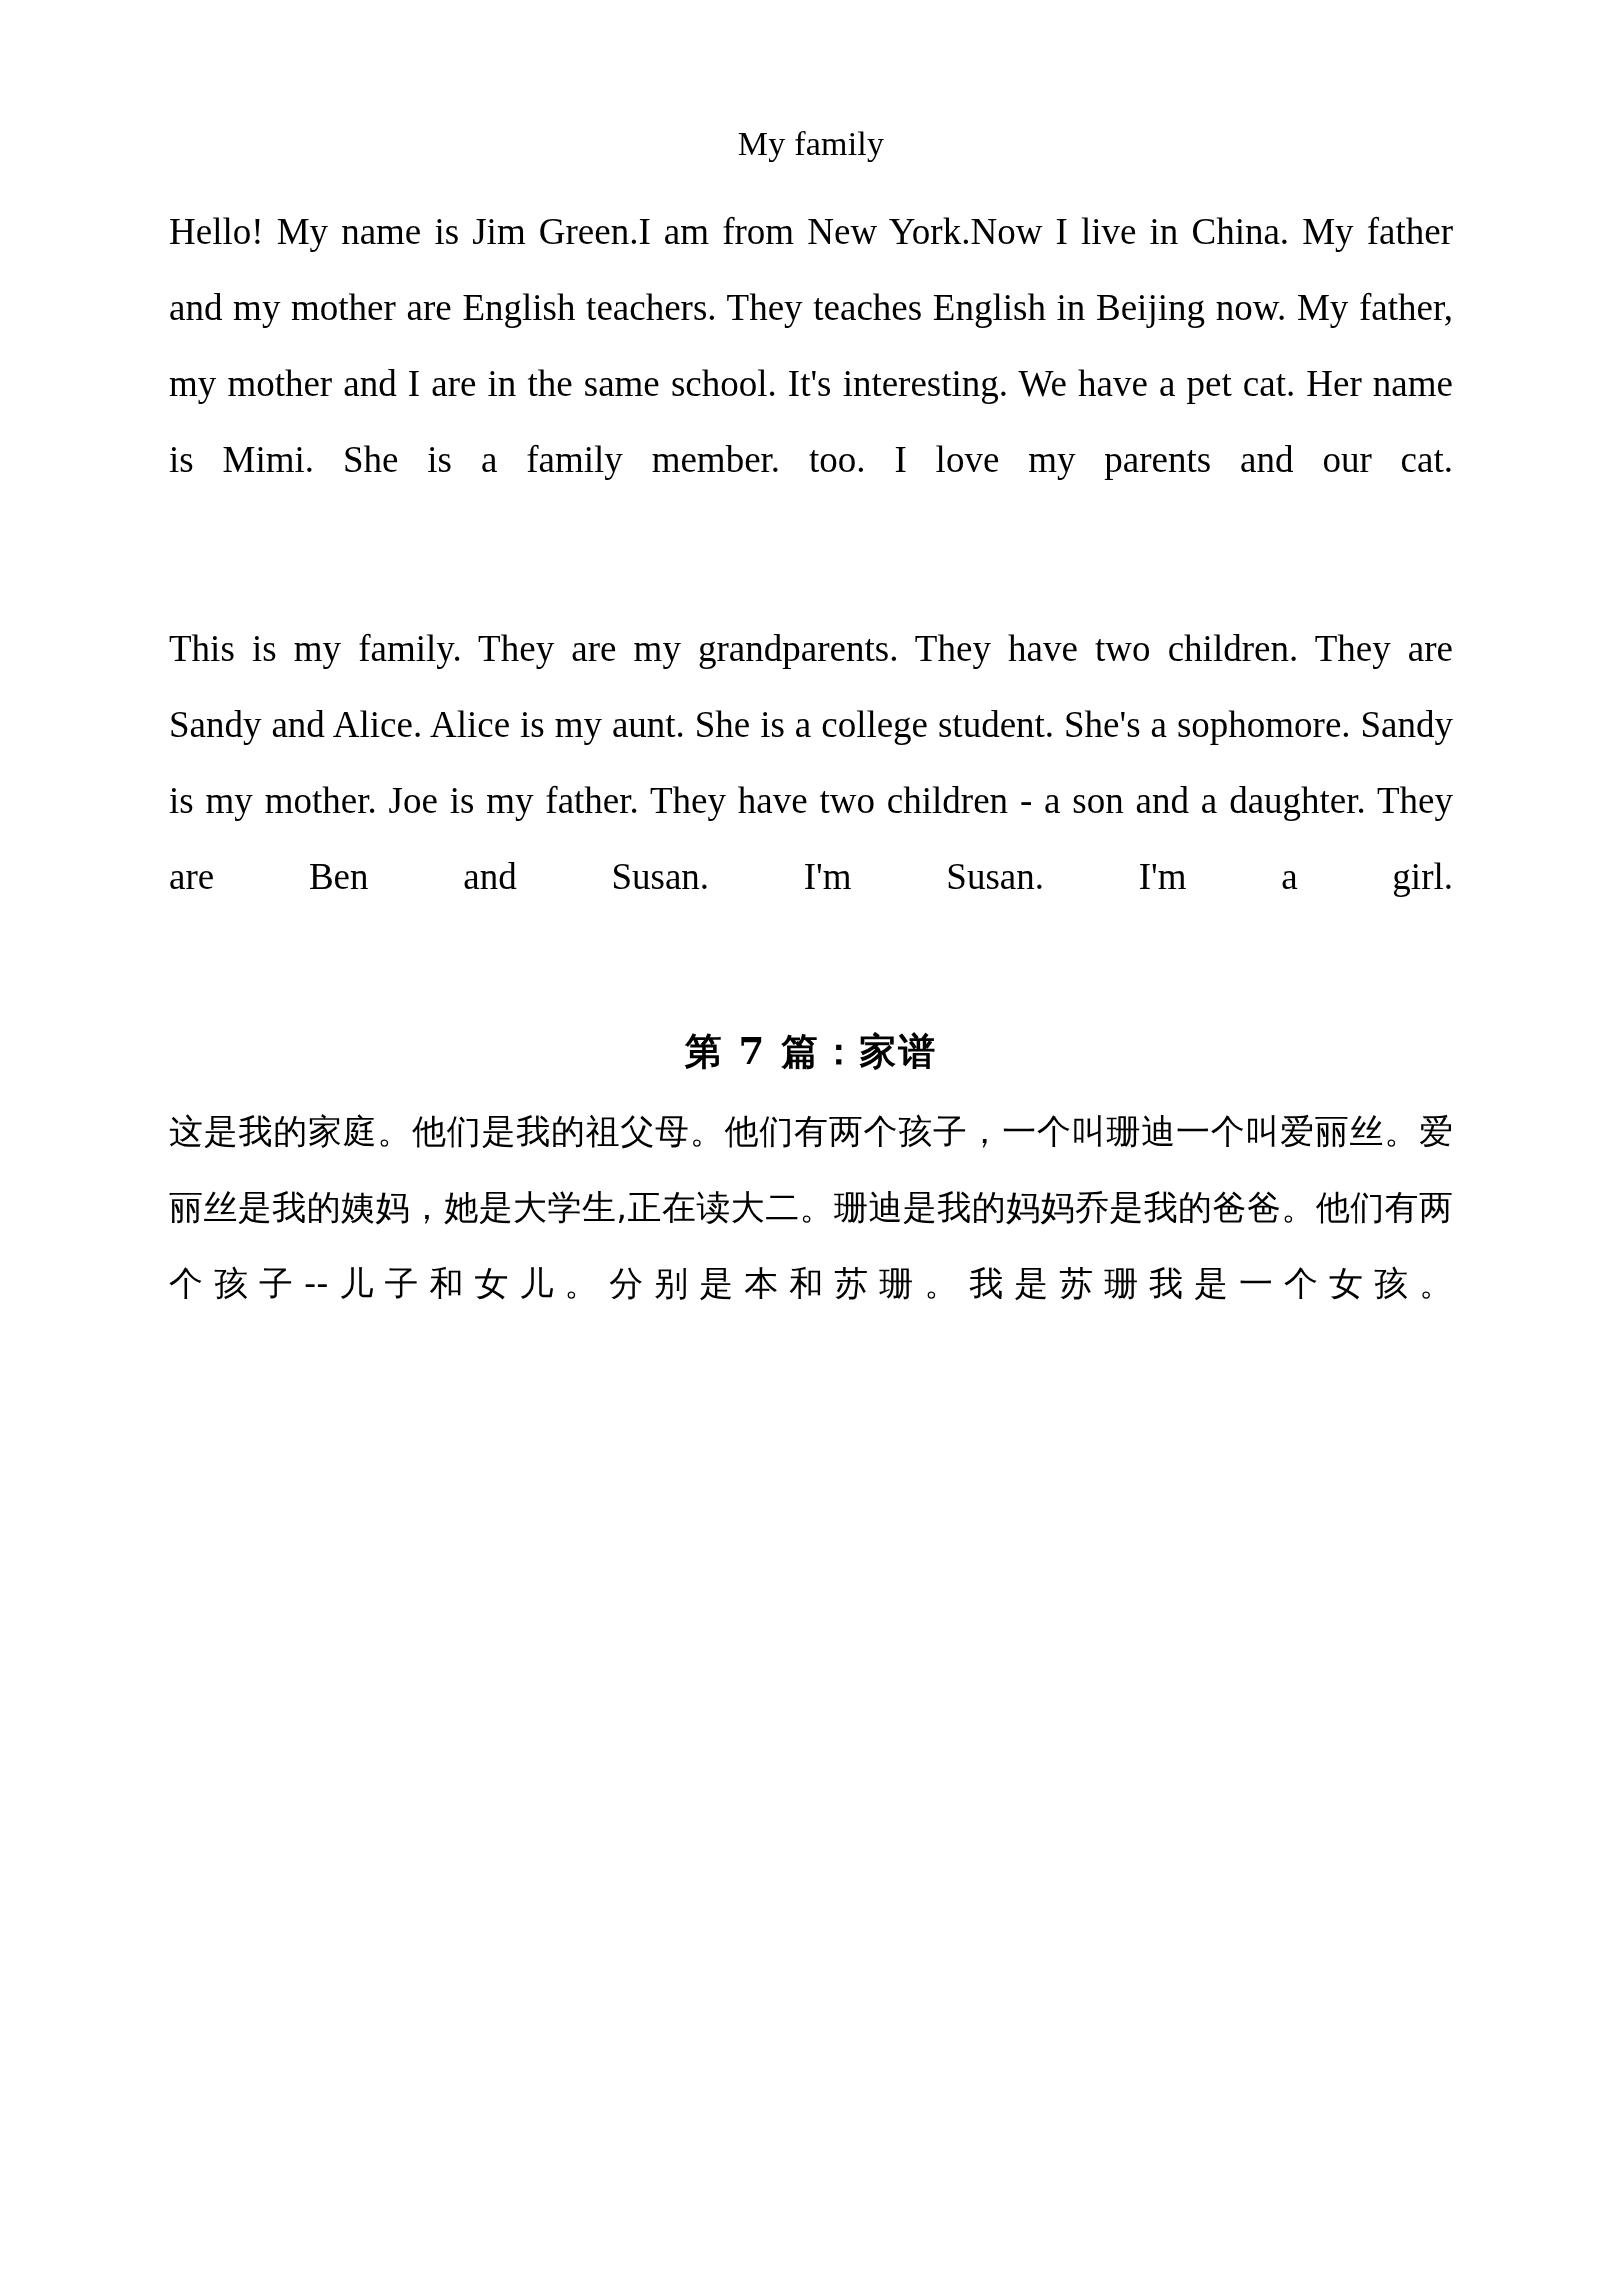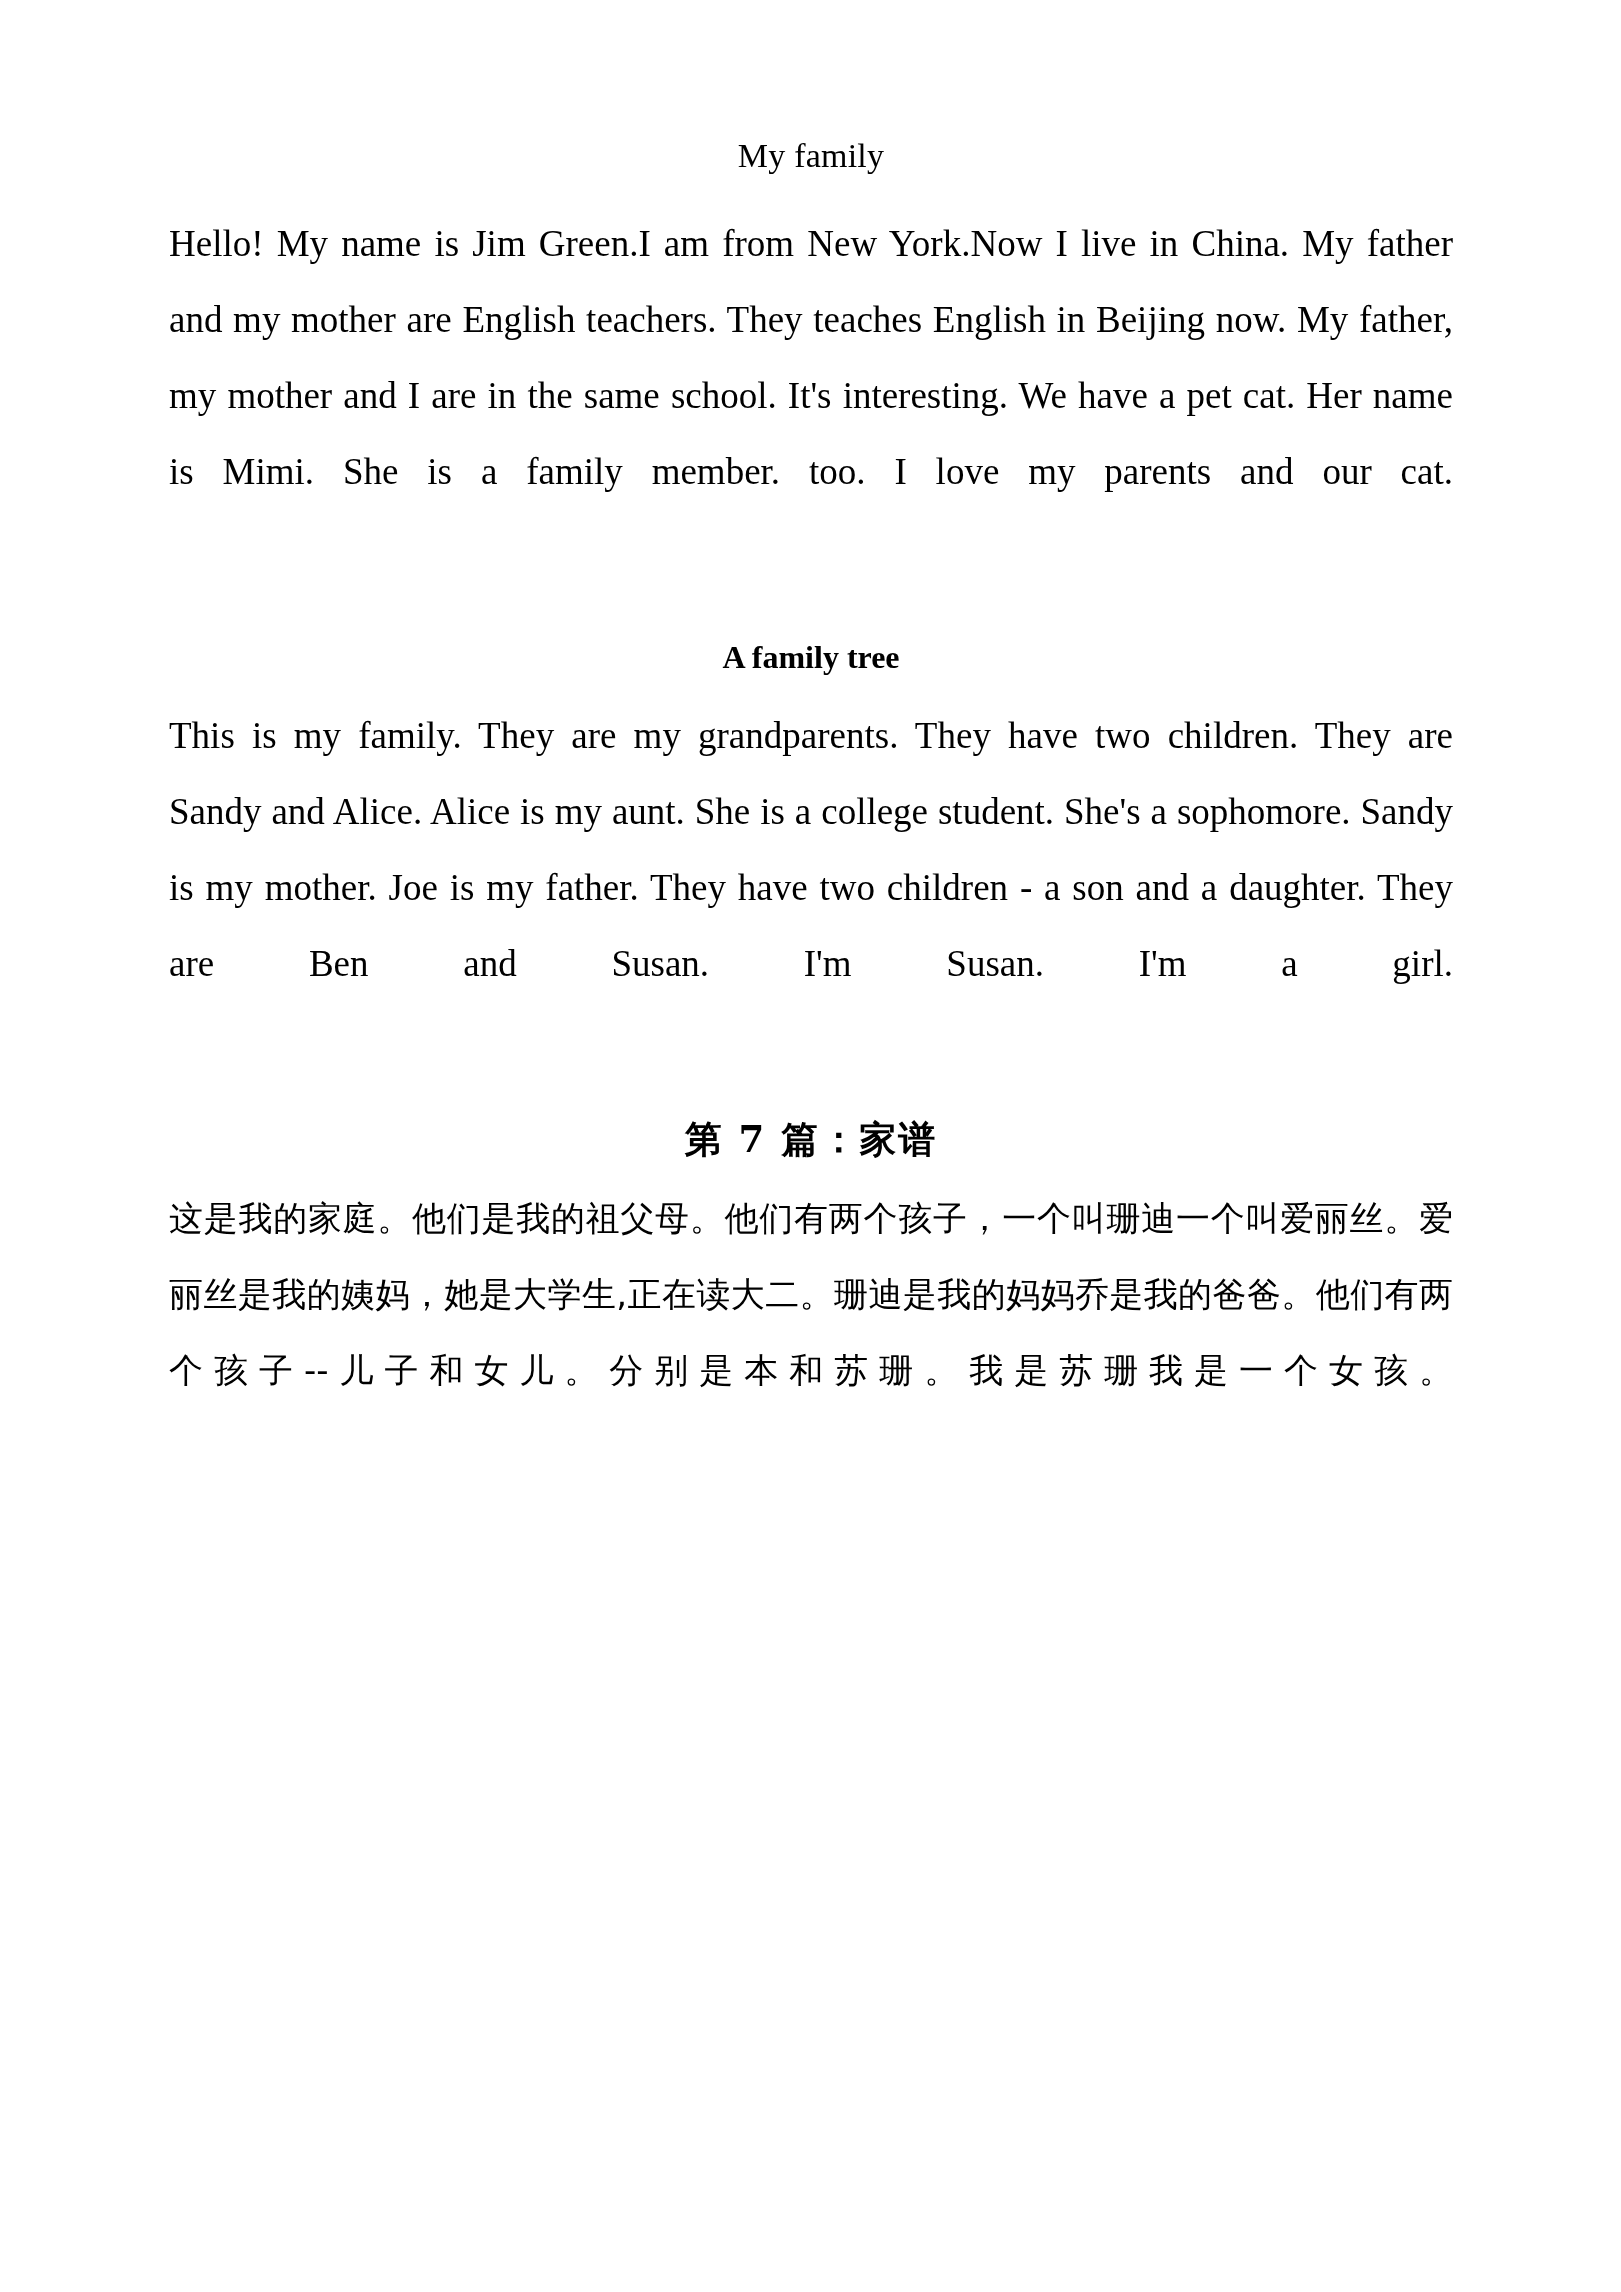--- a/index.html
+++ b/index.html
@@ -6,21 +6,21 @@
   html, body {
     margin: 0;
     padding: 0;
     background: #ffffff;
   }
 
   .page {
     position: relative;
     width: 1621px;
     height: 1966px;
-    margin: 16px auto;
+    margin: 4px auto;
     background: #ffffff;
     box-sizing: border-box;
     overflow: hidden;
   }
 
   .content {
     position: absolute;
     left: 169px;
     top: 123px;
     width: 1284px;
@@ -110,21 +110,20 @@
       <h1 class="title-en">My family</h1>
       <p class="para-en">Hello! My name is Jim Green.I am from New York.Now I live in China. My father and my mother are English teachers. They teaches English in Beijing now. My father, my mother and I are in the same school. It's interesting. We have a pet cat. Her name is Mimi. She is a family member. too. I love my parents and our cat.</p>
     </div>
 
     <div class="spacer-sm"></div>
 
 
     <div class="spacer-md"></div>
 
     <div class="block">
-      <h2 class="heading-en-bold">A family tree</h2>
       <p class="para-en">This is my family. They are my grandparents. They have two children. They are Sandy and Alice. Alice is my aunt. She is a college student. She's a sophomore. Sandy is my mother. Joe is my father. They have two children - a son and a daughter. They are Ben and Susan. I'm Susan. I'm a girl.</p>
     </div>
 
     <div class="spacer-sm"></div>
 
     <div class="block">
       <h2 class="heading-cn">第 7 篇：家谱</h2>
       <p class="para-cn">这是我的家庭。他们是我的祖父母。他们有两个孩子，一个叫珊迪一个叫爱丽丝。爱丽丝是我的姨妈，她是大学生,正在读大二。珊迪是我的妈妈乔是我的爸爸。他们有两个孩子--儿子和女儿。分别是本和苏珊。我是苏珊我是一个女孩。</p>
     </div>
 

